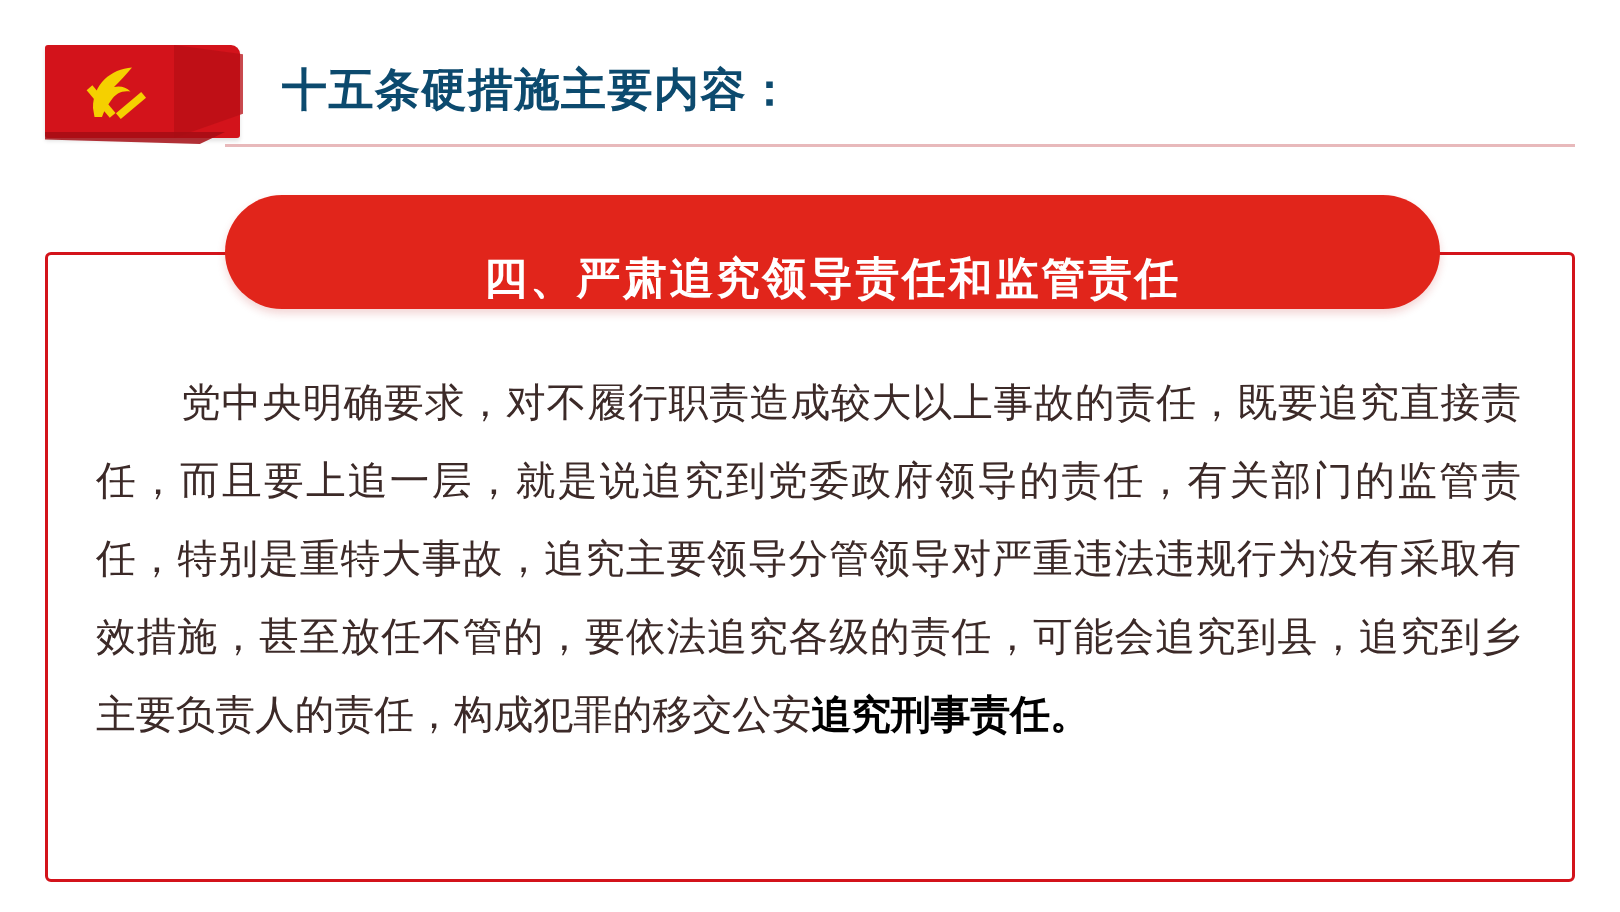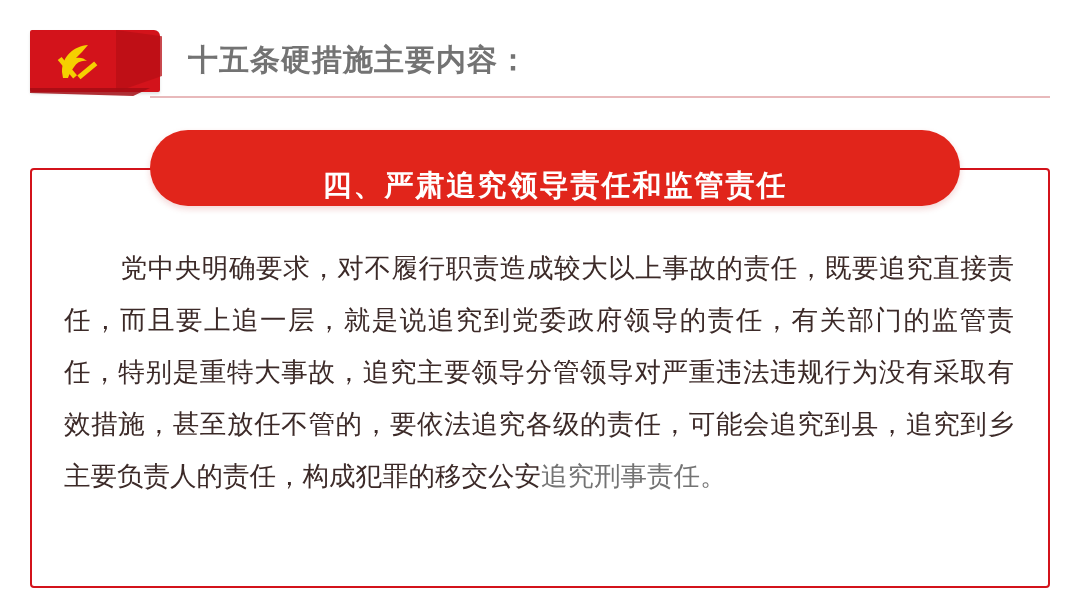--- a/index.html
+++ b/index.html
@@ -76,21 +76,21 @@
     height: 40px;
   }
   .emblem svg { display: block; }
 
   .header-title {
     position: absolute;
     left: 188px;
     top: 22px;
     font-size: 30px;
     font-weight: 700;
-    color: #737373;
+    color: #0c4a6e;
     letter-spacing: 1px;
     white-space: nowrap;
     font-family: "Liberation Sans", "DejaVu Sans", sans-serif;
   }
 
   .header-rule {
     position: absolute;
     left: 150px;
     top: 78px;
     width: 900px;
@@ -139,21 +139,21 @@
     top: 242px;
     width: 950px;
     font-size: 26.5px;
     line-height: 52px;
     color: #3c2a28;
     text-align: justify;
     text-justify: inter-ideograph;
     font-family: "Liberation Sans", "DejaVu Sans", sans-serif;
   }
   .body-text .indent { display: inline-block; width: 56px; }
-  .body-text .bold { font-weight: 400; color: #737373; }
+  .body-text .bold { font-weight: 700; color: #000000; }
 </style>
 </head>
 <body>
 
 <div class="slide">
 
   <div class="header">
 
     <div class="flag">
       <div class="flag-body"></div>

